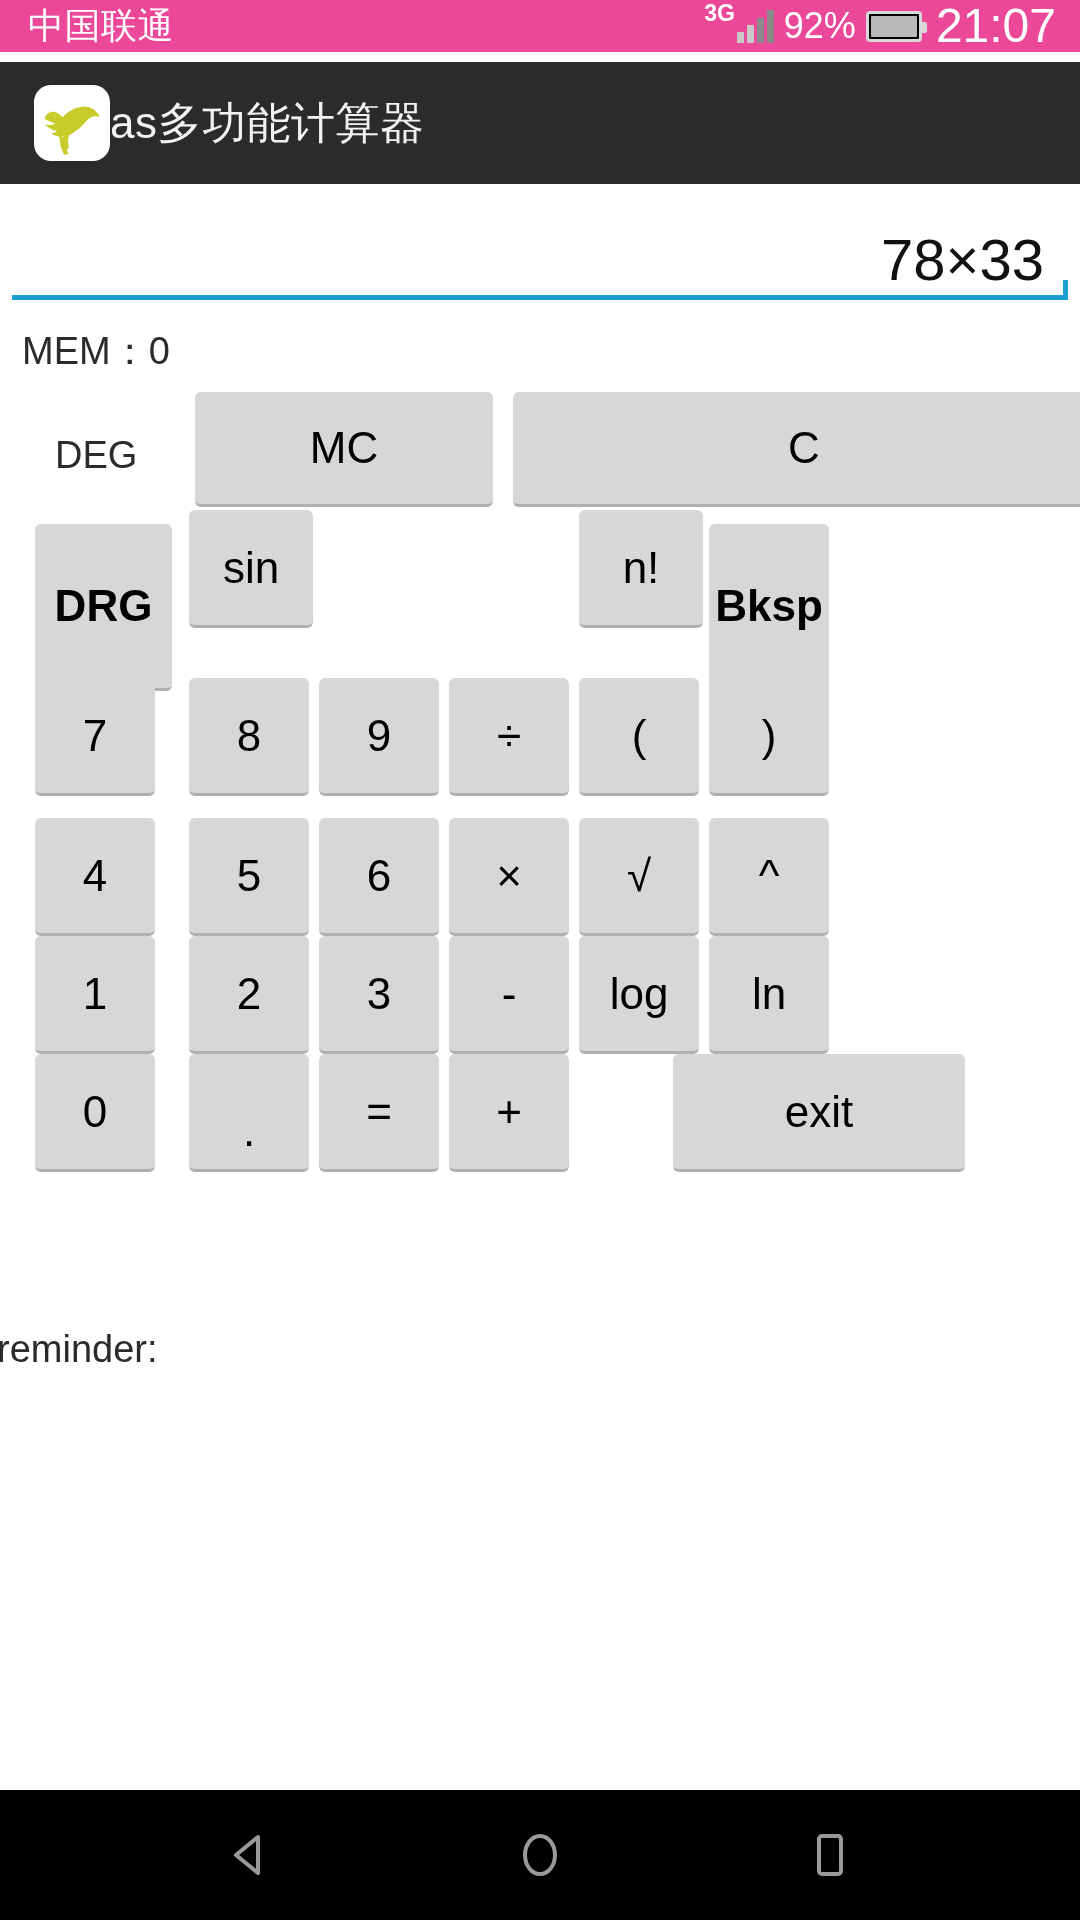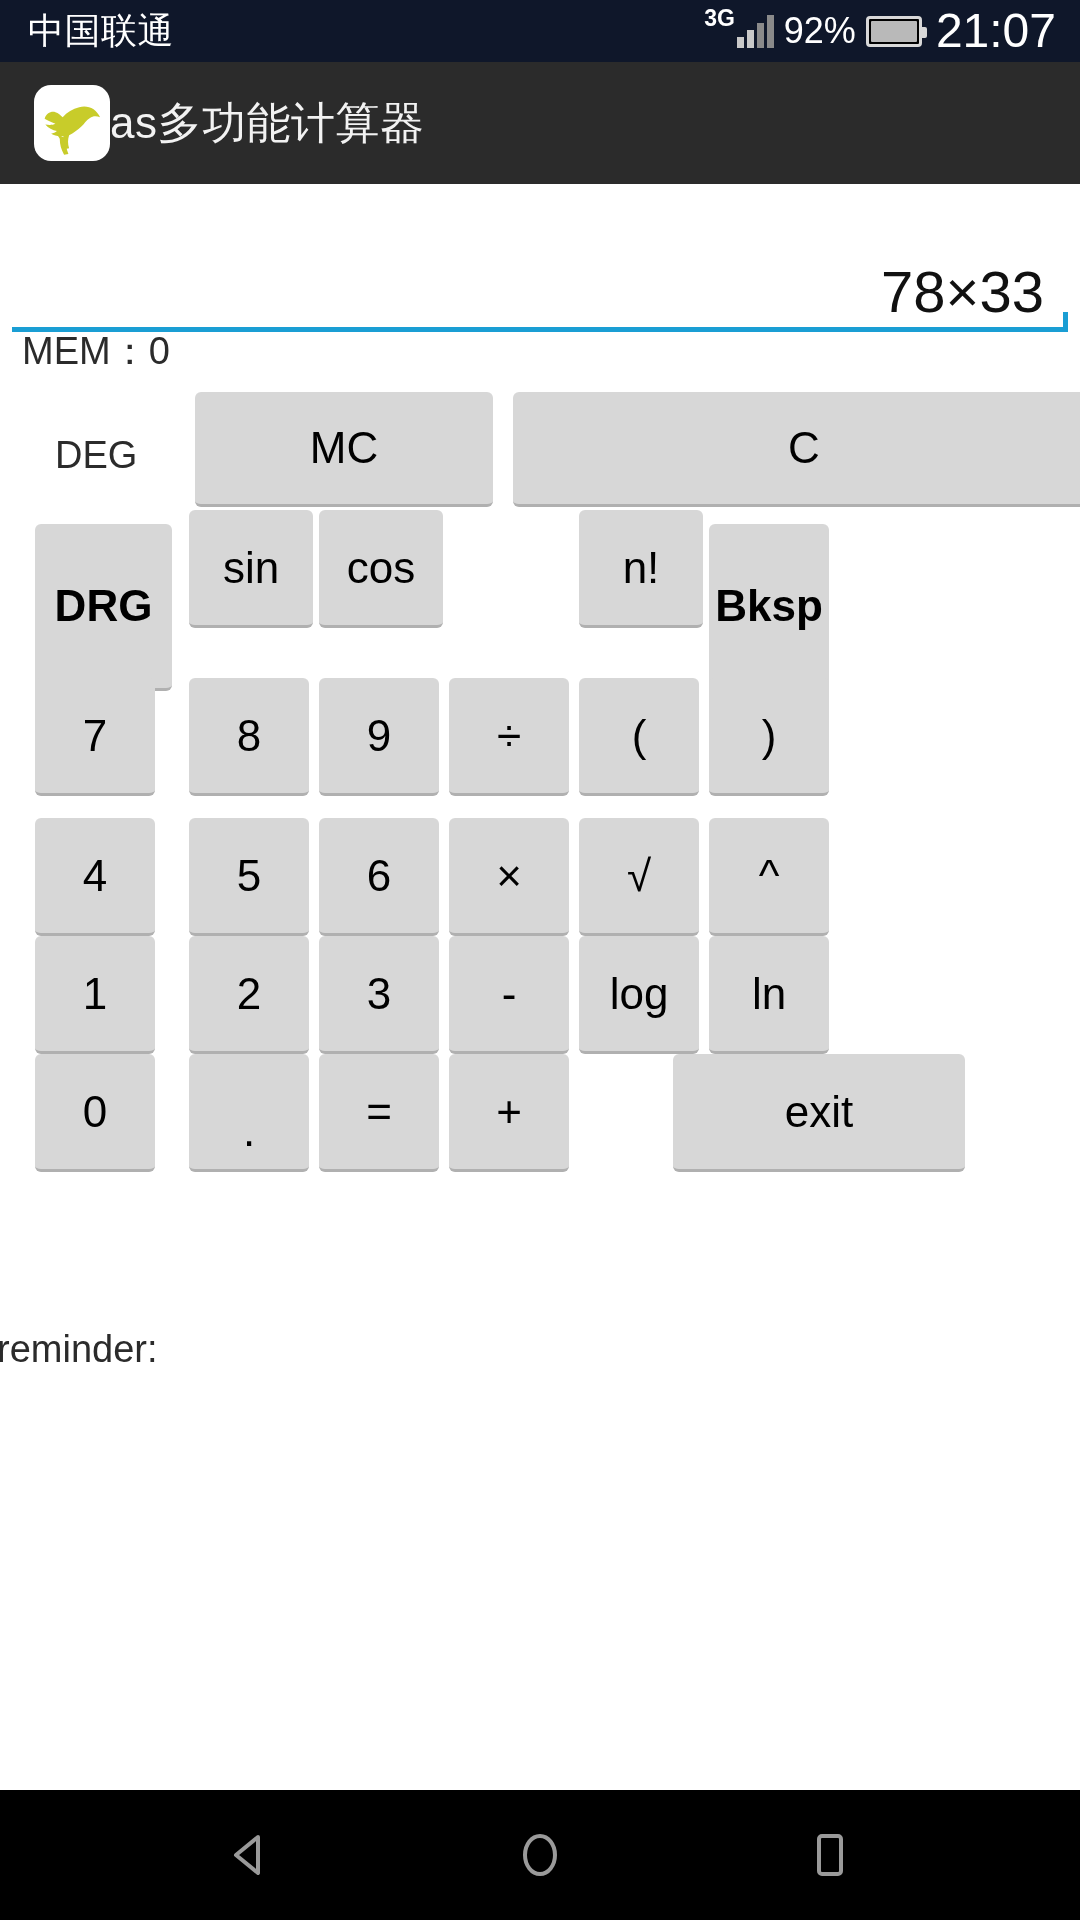--- a/index.html
+++ b/index.html
@@ -17,22 +17,22 @@
     width: 1080px;
     height: 1920px;
     background: #ffffff;
   }
 
   
   .status-bar {
     position: absolute;
     top: 0; left: 0;
     width: 1080px;
-    height: 62px;
-    background: #0f172a;
+    height: 52px;
+    background: #ec4899;
     display: flex;
     align-items: center;
     padding: 0 24px 0 28px;
     gap: 36px;
   }
   .carrier {
     color: #ffffff;
     font-size: 36px;
     letter-spacing: 0.5px;
     line-height: 1;
@@ -127,21 +127,20 @@
   }
 
   
   .display-wrap {
     position: absolute;
     top: 184px; left: 0;
     width: 1080px;
     height: 140px;
     background: #ffffff;
     padding: 0 12px;
-    margin-top: 32px;
   }
   .expr-field {
     position: relative;
     height: 116px;
     border-bottom: 5px solid #1a9ed4;
     display: flex;
     align-items: flex-end;
     justify-content: flex-end;
     padding-right: 24px;
     padding-bottom: 4px;
@@ -276,21 +275,20 @@
 
     <div class="krow" style="height:118px;">
       <span class="deg-label" style="left:30px; top:44px;">DEG</span>
       <button class="btn" style="left:170px; top:0; width:298px; height:115px;">MC</button>
       <button class="btn" style="left:488px; top:0; width:582px; height:115px;">C</button>
     </div>
 
     <div class="krow" style="height:144px;">
       <button class="btn tall" style="left:10px; top:14px; width:137px; height:167px; font-size:44px;">DRG</button>
       <button class="btn" style="left:164px; top:0; width:124px; height:118px;">sin</button>
-      <button class="btn" style="left:294px; top:0; width:124px; height:118px;">cos</button>
       <button class="btn" style="left:554px; top:0; width:124px; height:118px;">n!</button>
       <button class="btn tall" style="left:684px; top:14px; width:120px; height:167px; font-size:44px;">Bksp</button>
     </div>
 
     <div class="krow" style="height:140px;">
       <button class="btn" style="left:10px; top:24px; width:120px; height:118px;">7</button>
       <button class="btn" style="left:164px; top:24px; width:120px; height:118px;">8</button>
       <button class="btn" style="left:294px; top:24px; width:120px; height:118px;">9</button>
       <button class="btn" style="left:424px; top:24px; width:120px; height:118px;">÷</button>
       <button class="btn" style="left:554px; top:24px; width:120px; height:118px;">(</button>

